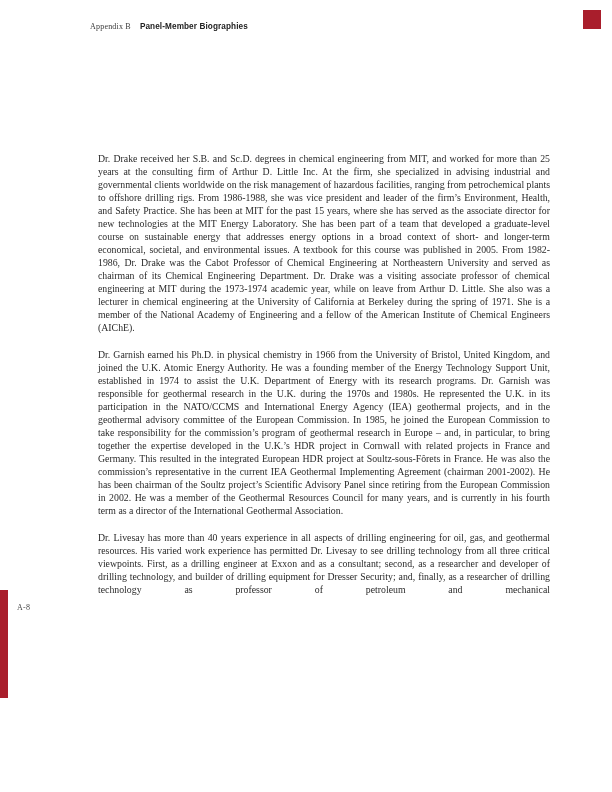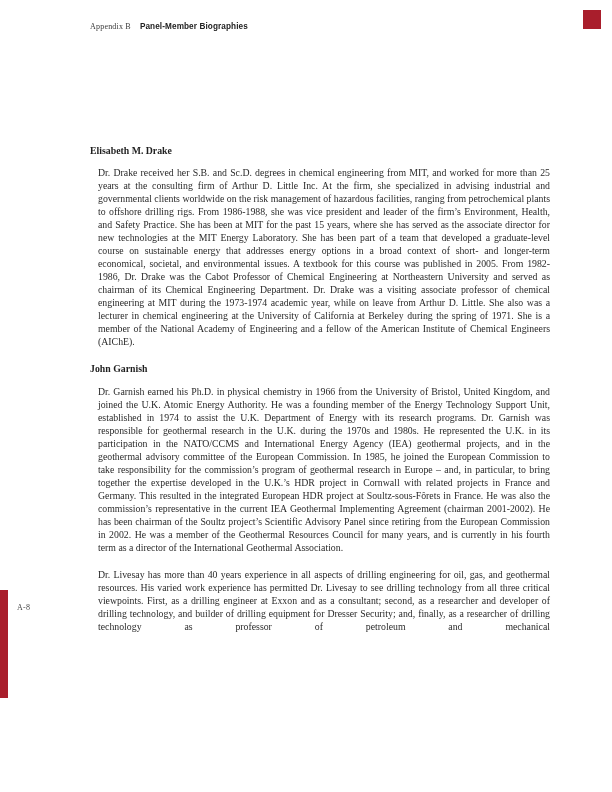--- a/index.html
+++ b/index.html
@@ -98,26 +98,24 @@
 
   <div class="header">
     <span class="appendix-label">Appendix B</span><span class="header-title">Panel-Member Biographies</span>
   </div>
 
   <div class="corner-square"></div>
 
   <div class="content">
 
     <div class="bio-section">
-      <h3 class="bio-name">Elisabeth M. Drake</h3>
       <p class="bio-text">Dr. Drake received her S.B. and Sc.D. degrees in chemical engineering from MIT, and worked for more than 25 years at the consulting firm of Arthur D. Little Inc. At the firm, she specialized in advising industrial and governmental clients worldwide on the risk management of hazardous facilities, ranging from petrochemical plants to offshore drilling rigs. From 1986-1988, she was vice president and leader of the firm’s Environment, Health, and Safety Practice. She has been at MIT for the past 15 years, where she has served as the associate director for new technologies at the MIT Energy Laboratory. She has been part of a team that developed a graduate-level course on sustainable energy that addresses energy options in a broad context of short- and longer-term economical, societal, and environmental issues. A textbook for this course was published in 2005. From 1982-1986, Dr. Drake was the Cabot Professor of Chemical Engineering at Northeastern University and served as chairman of its Chemical Engineering Department. Dr. Drake was a visiting associate professor of chemical engineering at MIT during the 1973-1974 academic year, while on leave from Arthur D. Little. She also was a lecturer in chemical engineering at the University of California at Berkeley during the spring of 1971. She is a member of the National Academy of Engineering and a fellow of the American Institute of Chemical Engineers (AIChE).</p>
     </div>
 
     <div class="bio-section">
-      <h3 class="bio-name">John Garnish</h3>
       <p class="bio-text">Dr. Garnish earned his Ph.D. in physical chemistry in 1966 from the University of Bristol, United Kingdom, and joined the U.K. Atomic Energy Authority. He was a founding member of the Energy Technology Support Unit, established in 1974 to assist the U.K. Department of Energy with its research programs. Dr. Garnish was responsible for geothermal research in the U.K. during the 1970s and 1980s. He represented the U.K. in its participation in the NATO/CCMS and International Energy Agency (IEA) geothermal projects, and in the geothermal advisory committee of the European Commission. In 1985, he joined the European Commission to take responsibility for the commission’s program of geothermal research in Europe – and, in particular, to bring together the expertise developed in the U.K.’s HDR project in Cornwall with related projects in France and Germany. This resulted in the integrated European HDR project at Soultz-sous-Fôrets in France. He was also the commission’s representative in the current IEA Geothermal Implementing Agreement (chairman 2001-2002). He has been chairman of the Soultz project’s Scientific Advisory Panel since retiring from the European Commission in 2002. He was a member of the Geothermal Resources Council for many years, and is currently in his fourth term as a director of the International Geothermal Association.</p>
     </div>
 
     <div class="bio-section">
       <p class="bio-text cont">Dr. Livesay has more than 40 years experience in all aspects of drilling engineering for oil, gas, and geothermal resources. His varied work experience has permitted Dr. Livesay to see drilling technology from all three critical viewpoints. First, as a drilling engineer at Exxon and as a consultant; second, as a researcher and developer of drilling technology, and builder of drilling equipment for Dresser Security; and, finally, as a researcher of drilling technology as professor of petroleum and mechanical</p>
     </div>
 
   </div>
 
   <div class="side-tab"></div>

